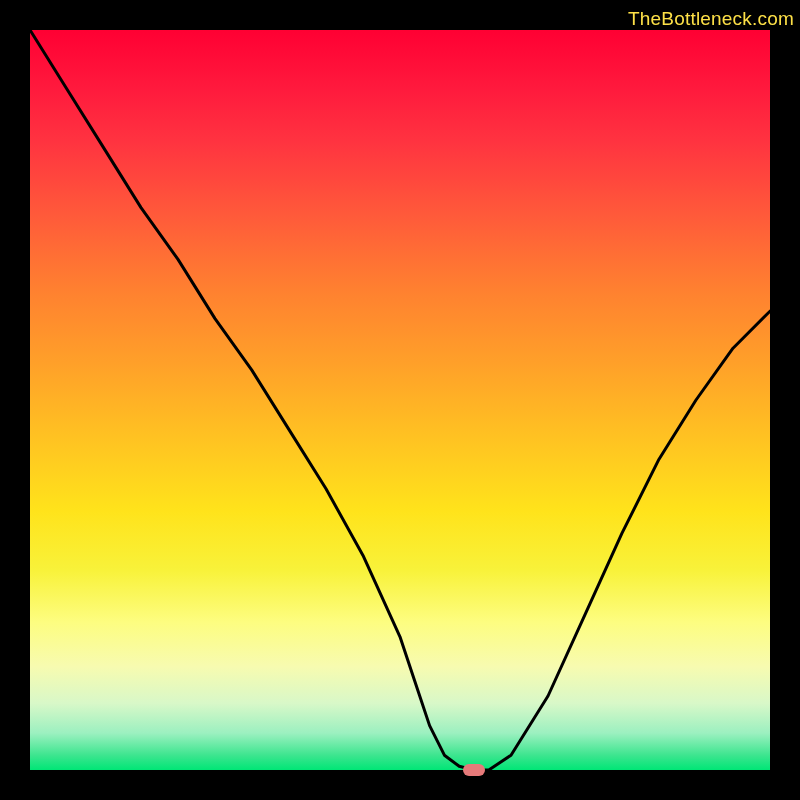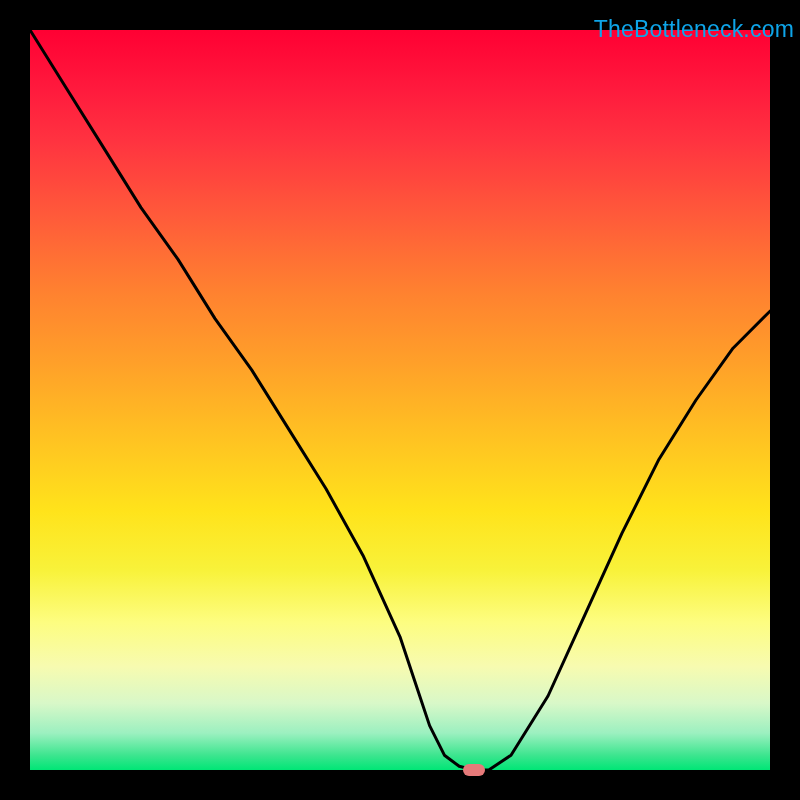--- a/index.html
+++ b/index.html
@@ -38,24 +38,24 @@
       #fdfd80 80%,
       #f7fbb0 86%,
       #d8f8c8 91%,
       #9cf0c0 95%,
       #3de58f 98%,
       #00e676 100%
     );
   }
   .watermark {
     position: absolute;
-    top: 16px;
+    top: 8px;
     right: 6px;
-    color: #0ea5e9;
-    font-size: 23px;
+    color: #fde047;
+    font-size: 19px;
     font-weight: 500;
     letter-spacing: 0.2px;
     user-select: none;
   }
   svg.curve {
     position: absolute;
     left: 0;
     top: 0;
     width: 740px;
     height: 740px;

